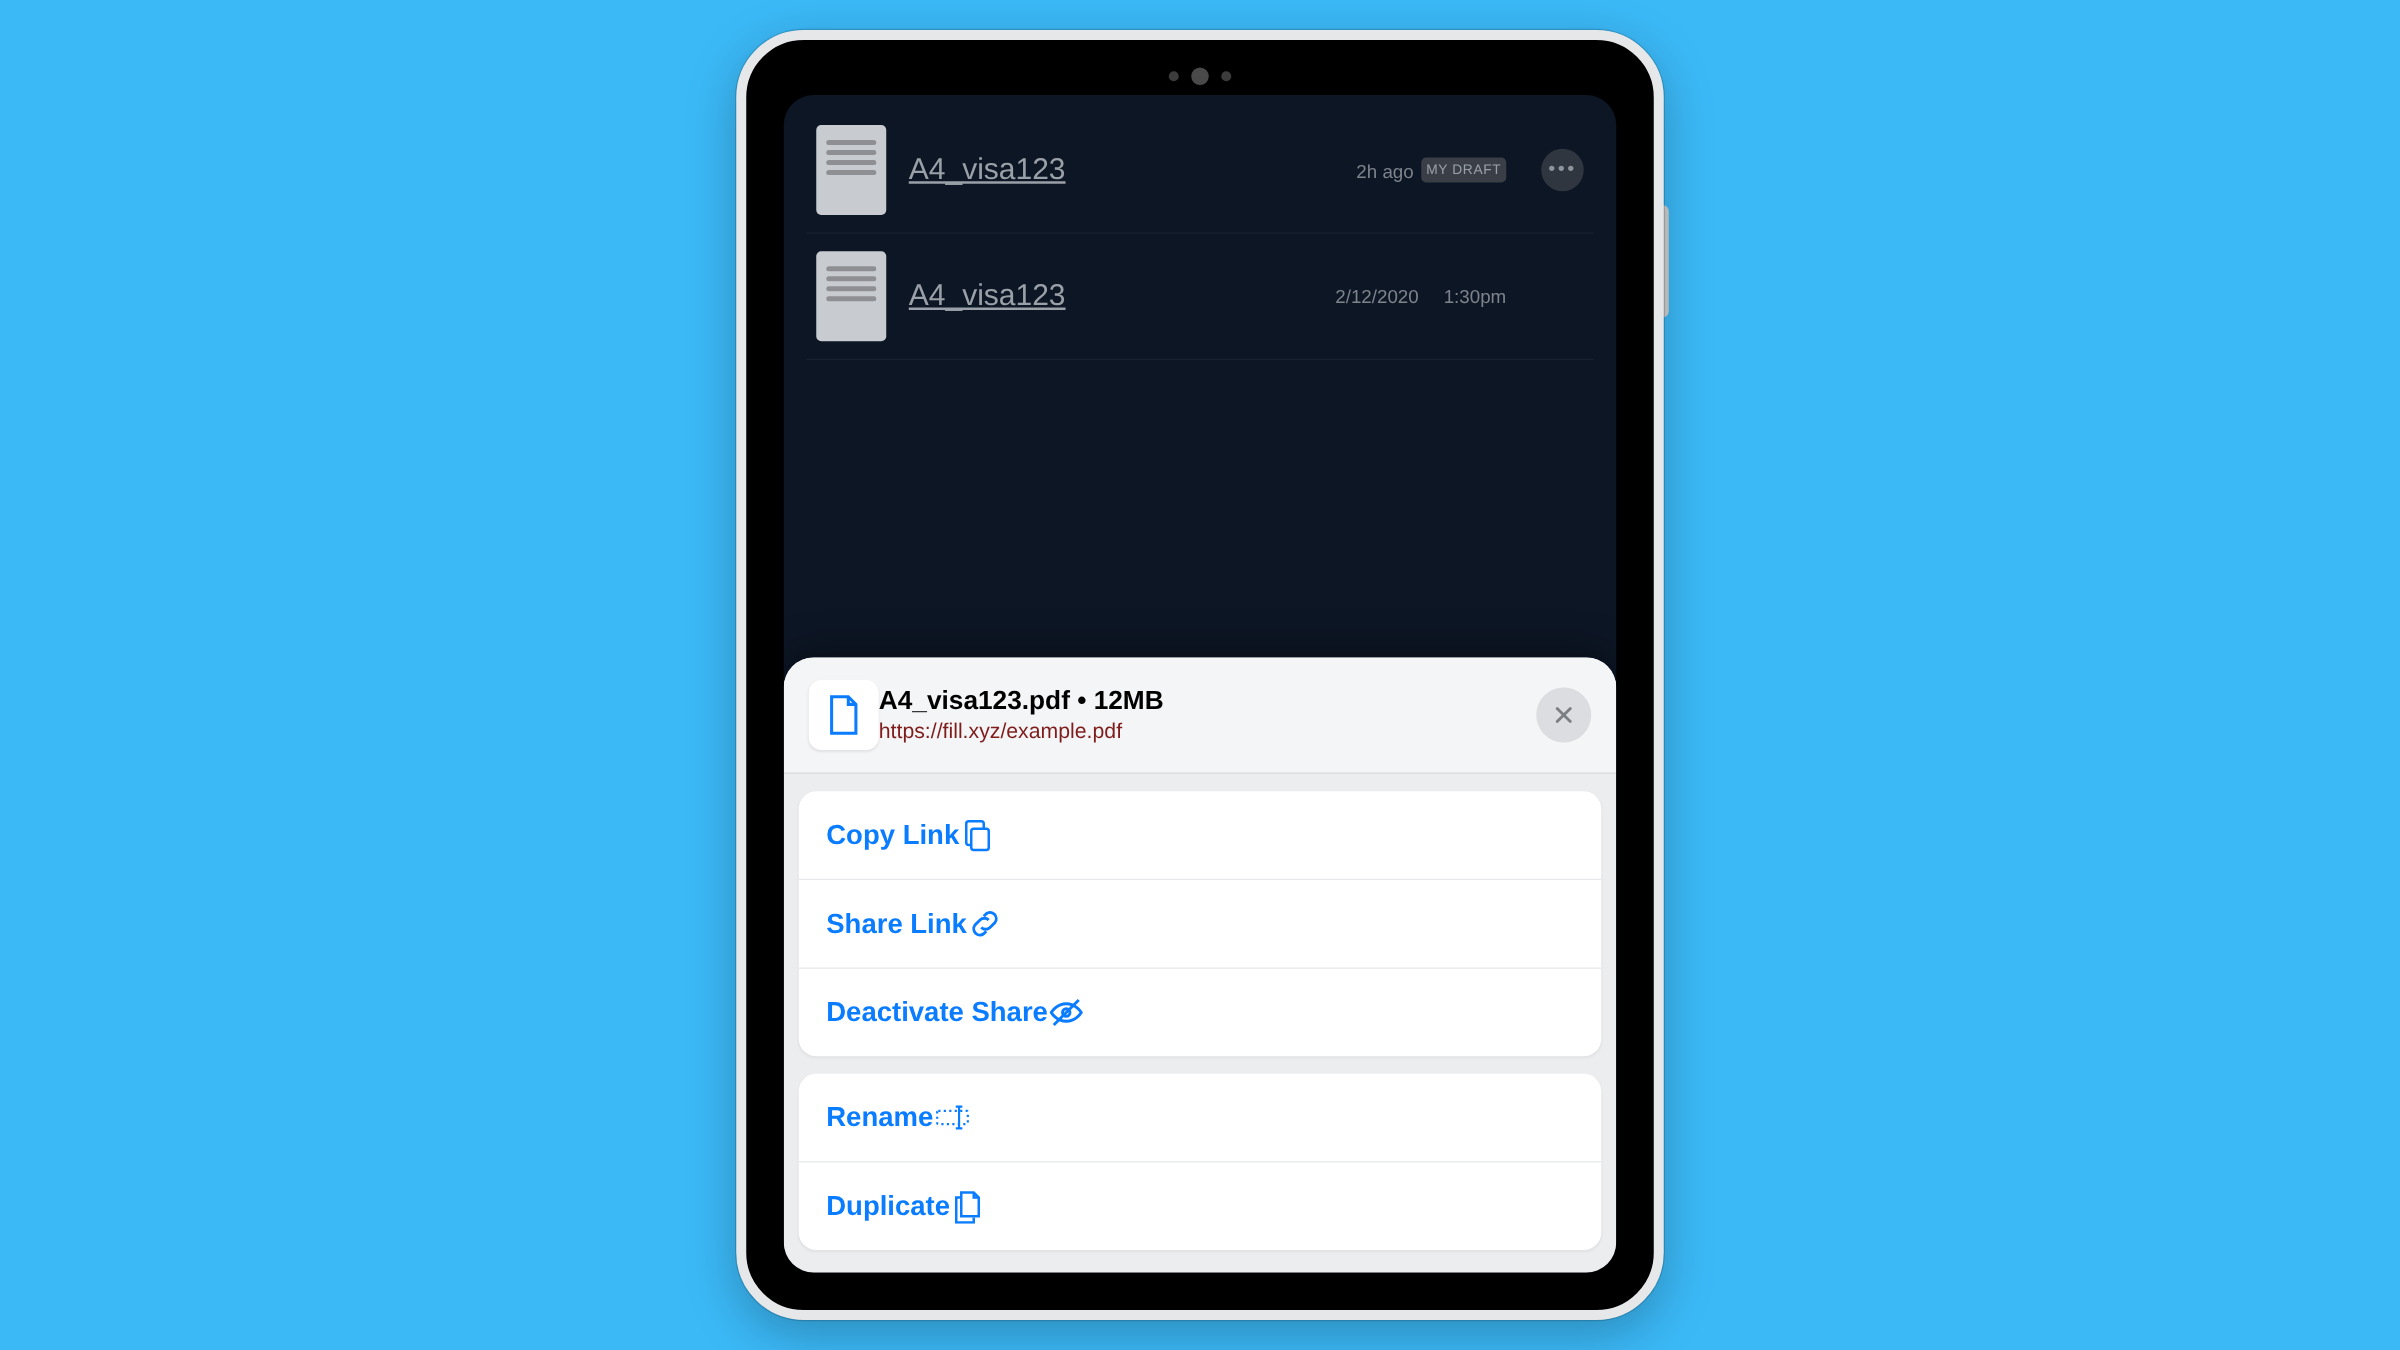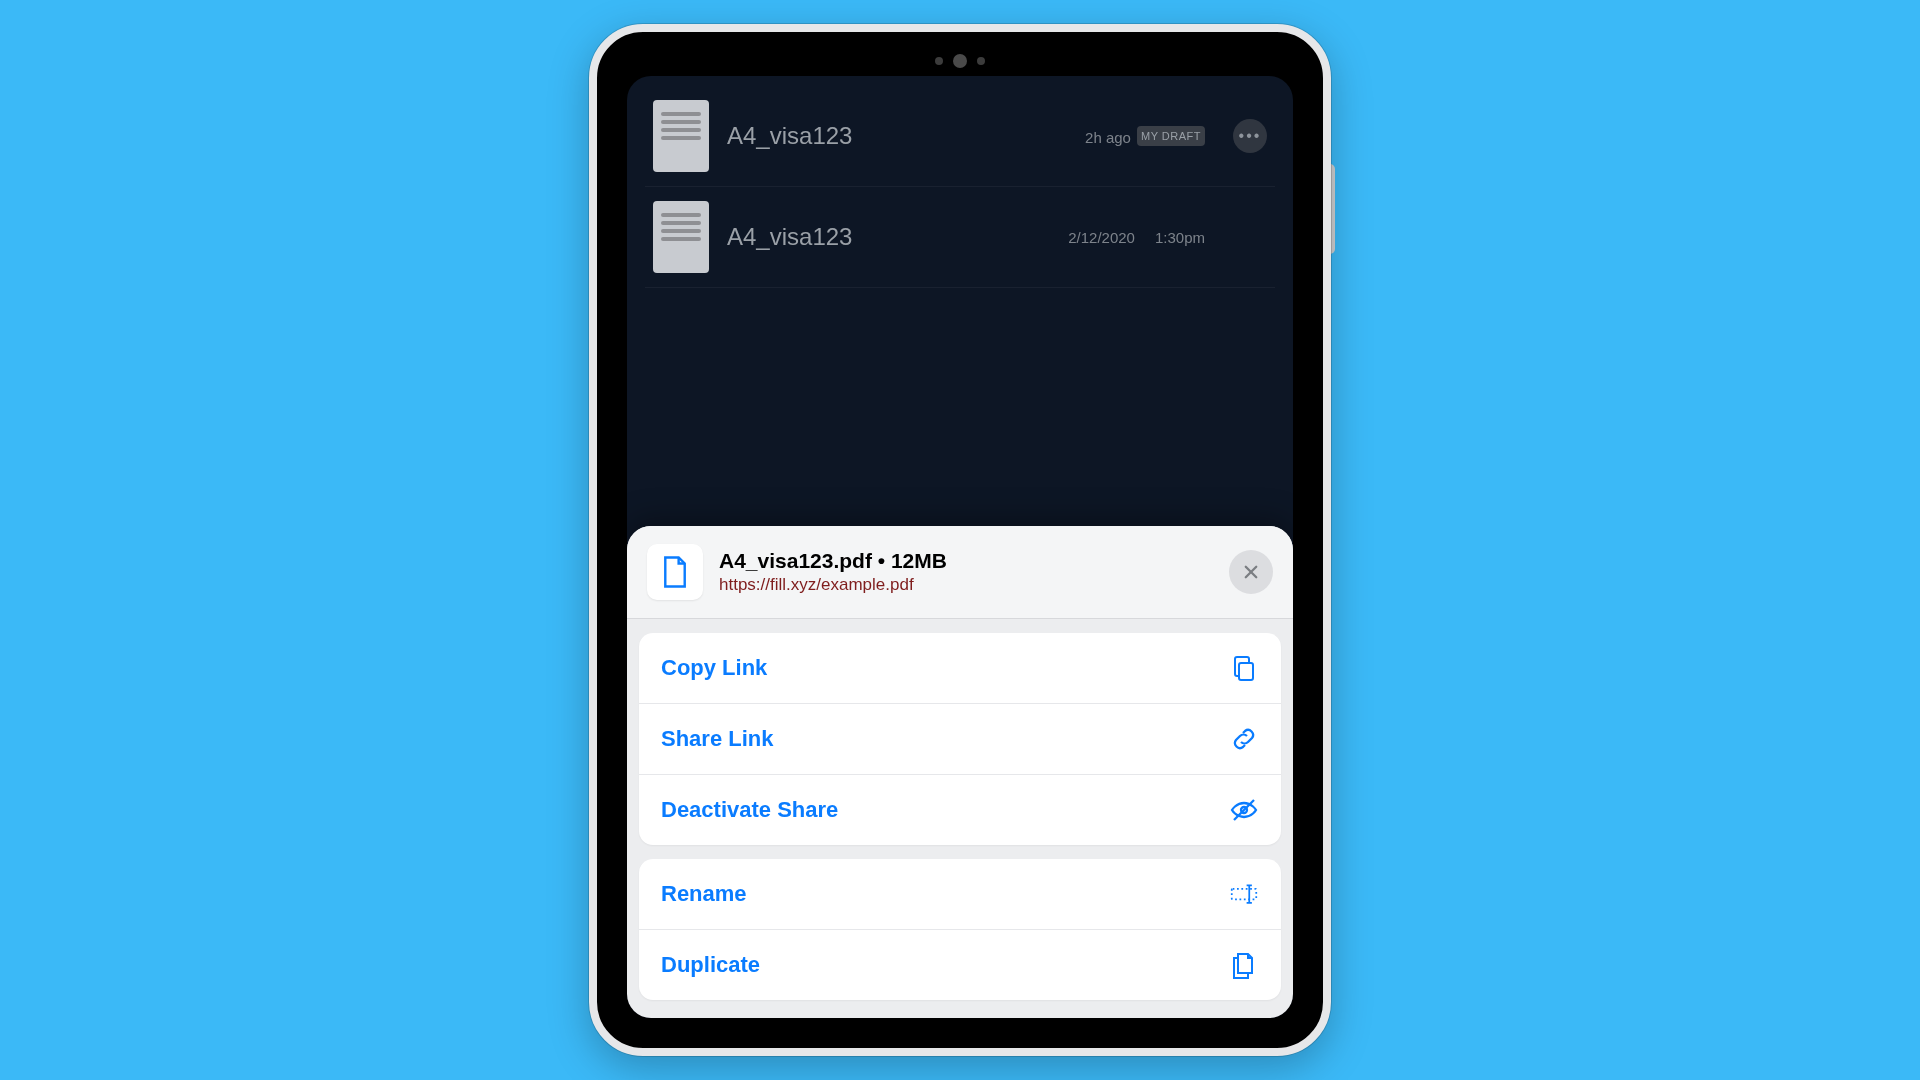--- a/index.html
+++ b/index.html
@@ -82,21 +82,21 @@
     position: relative;
     flex-shrink: 0;
   }
   .thumb::before, .thumb::after {
     content:"";
     position:absolute; left:8px; right:8px;
     height:4px; background:#8e8f93; border-radius:2px;
   }
   .thumb::before { top:12px; box-shadow: 0 8px 0 #8e8f93, 0 16px 0 #8e8f93, 0 24px 0 #8e8f93; }
   .thumb::after { display:none; }
-  .bg-title { color:#9aa0a7; font-size:24px; font-weight:500; flex:1; }
+  .bg-title { color:#9aa0a7; font-size:24px; font-weight:500; flex:1;text-decoration:underline; }
   .bg-meta { display:flex; flex-direction:row; align-items:flex-end; gap:6px; }
   .bg-time { color:#7d838b; font-size:15px; }
   .bg-draft {
     background:#3a3f47; color:#9aa0a7; font-size:11px; font-weight:400;
     letter-spacing:.5px; padding:4px 4px; border-radius:4px;
   }
   .bg-more {
     width:34px; height:34px; border-radius:50%;
     background:#303640; margin-left:10px;
     display:flex; align-items:center; justify-content:center;
@@ -110,21 +110,21 @@
     left:0; right:0; bottom:-6px;
     background:#ecedef;
     border-radius:24px 24px 0 0;
     box-shadow: 0 -6px 30px rgba(0,0,0,.35);
     overflow:hidden;
   }
 
   .sheet-header {
     background:#f4f5f6;
     padding:18px 20px 18px 20px;
-    display:flex; align-items:center; gap:16px;
+    display:flex; align-items:center; gap:0;
     border-bottom:1px solid #d7d8db;
   }
   .doc-icon {
     width:56px; height:56px;
     background:#fff; border-radius:10px;
     display:flex; align-items:center; justify-content:center;
     box-shadow:0 1px 2px rgba(0,0,0,.08);
   }
   .doc-icon svg { width:30px; height:34px; }
   .doc-text { flex:1; min-width:0; }
@@ -146,21 +146,21 @@
   .sheet-body { padding: 0 12px 24px; }
 
   .action-group {
     background:#fff;
     border-radius:14px;
     margin:14px 0 0 0;
     overflow:hidden;
     box-shadow:0 1px 2px rgba(0,0,0,.05);
   }
   .action {
-    display:flex; align-items:center; justify-content:space-between;
+    display:flex; align-items:center; justify-content:flex-start;
     padding:20px 22px;
     font-size:22px; font-weight:600;
     color:#0a7cff;
     cursor:pointer;
     border-top:1px solid #e6e7ea;
   }
   .action:first-child { border-top:none; }
   .action .icon { width:30px; height:30px; display:flex; align-items:center; justify-content:center; }
   .action .icon svg { width:28px; height:28px; }
 

